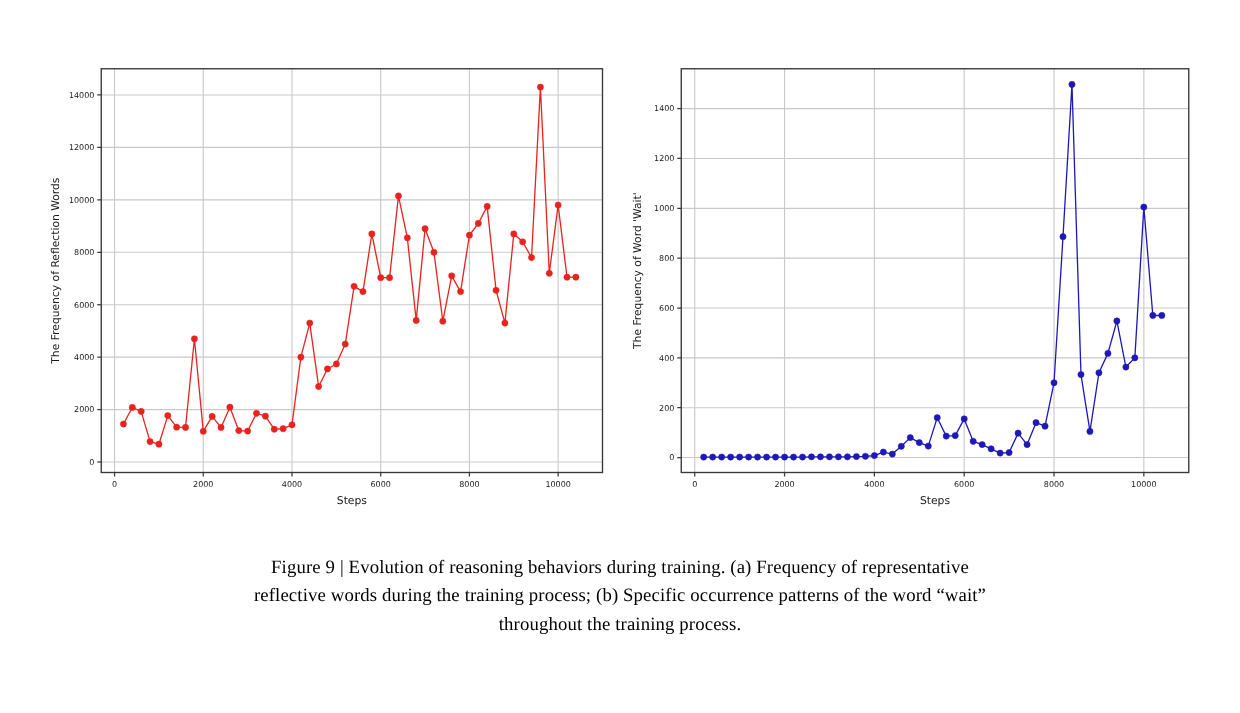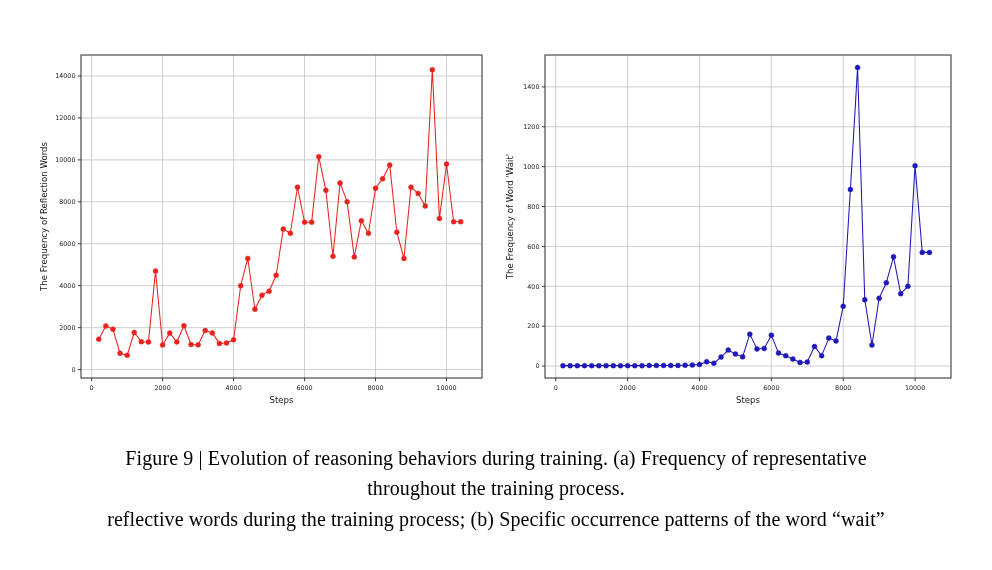--- a/index.html
+++ b/index.html
@@ -29,21 +29,21 @@
 
   .panel svg { display: block; }
 
   .caption {
     position: absolute;
     left: 14px;
     top: 440;
     width: 964px;
     text-align: center;
     font-family: "Liberation Serif", serif;
-    font-size: 20px;
+    font-size: 15px;
     line-height: 1.52;
     color: #000;
     letter-spacing: 0.1px;
   }
   #caption-block { top: 443px; }
 
   .axis-line { stroke: #3a3a3a; stroke-width: 1.1; fill: none; }
   .grid-line  { stroke: #c9c9c9; stroke-width: 0.9; }
   .tick-mark  { stroke: #3a3a3a; stroke-width: 1; }
   .tick-text  { font-family: "DejaVu Sans", sans-serif; font-size: 6.4px; fill: #1a1a1a; }
@@ -259,17 +259,17 @@
           <line x1="420.070796460177" y1="348" x2="420.070796460177" y2="351.2" class="tick-mark"></line>
           <text x="420.070796460177" y="359.5" text-anchor="middle" class="tick-text">10000</text>
           <text x="253" y="373" text-anchor="middle" class="axis-title">Steps</text>
           <text x="0" y="0" text-anchor="middle" class="axis-title" transform="translate(18,186.5) rotate(-90)">The Frequency of Word 'Wait'</text>
         </g>
       </svg>
   </div>
 
   <div class="caption" id="caption-block">
     <div>Figure 9 | Evolution of reasoning behaviors during training. (a) Frequency of representative</div>
+    <div>reflective words during the training process; (b) Specific occurrence patterns of the word “wait”</div>
     <div>throughout the training process.</div>
-    <div>reflective words during the training process; (b) Specific occurrence patterns of the word “wait”</div>
   </div>
 
 </div>
 
 </body></html>

